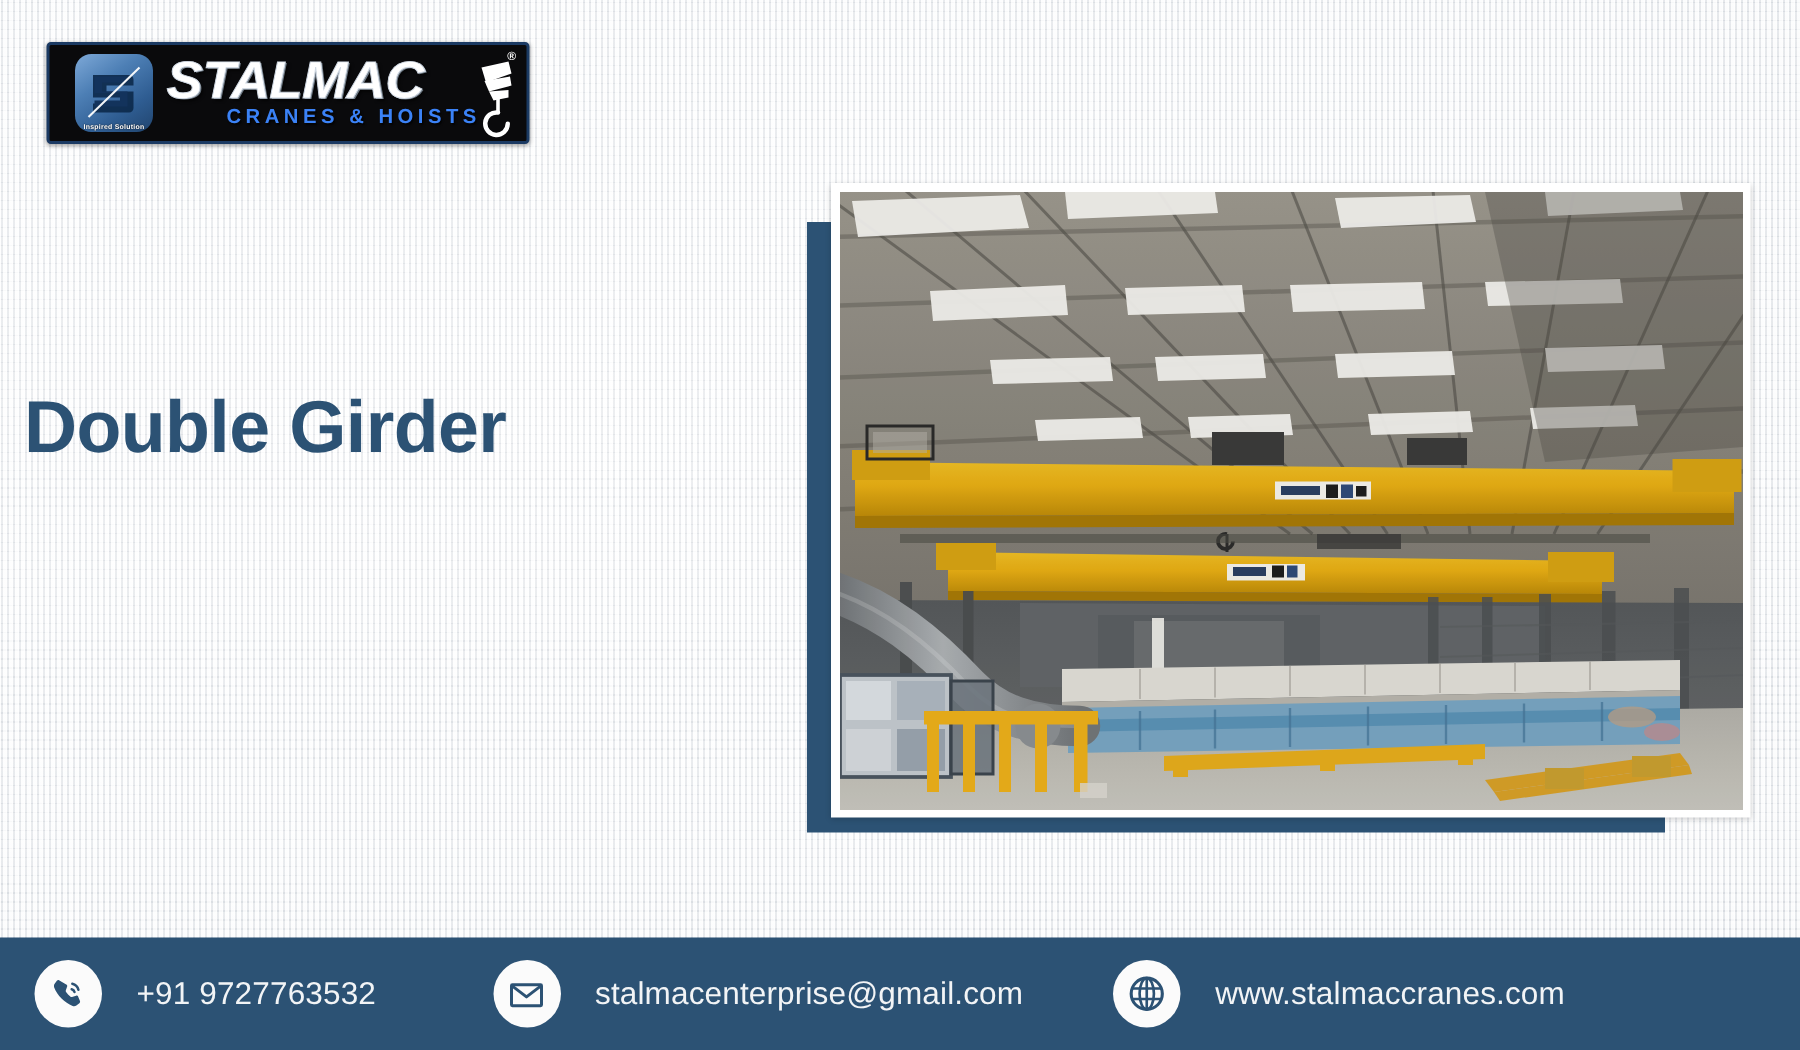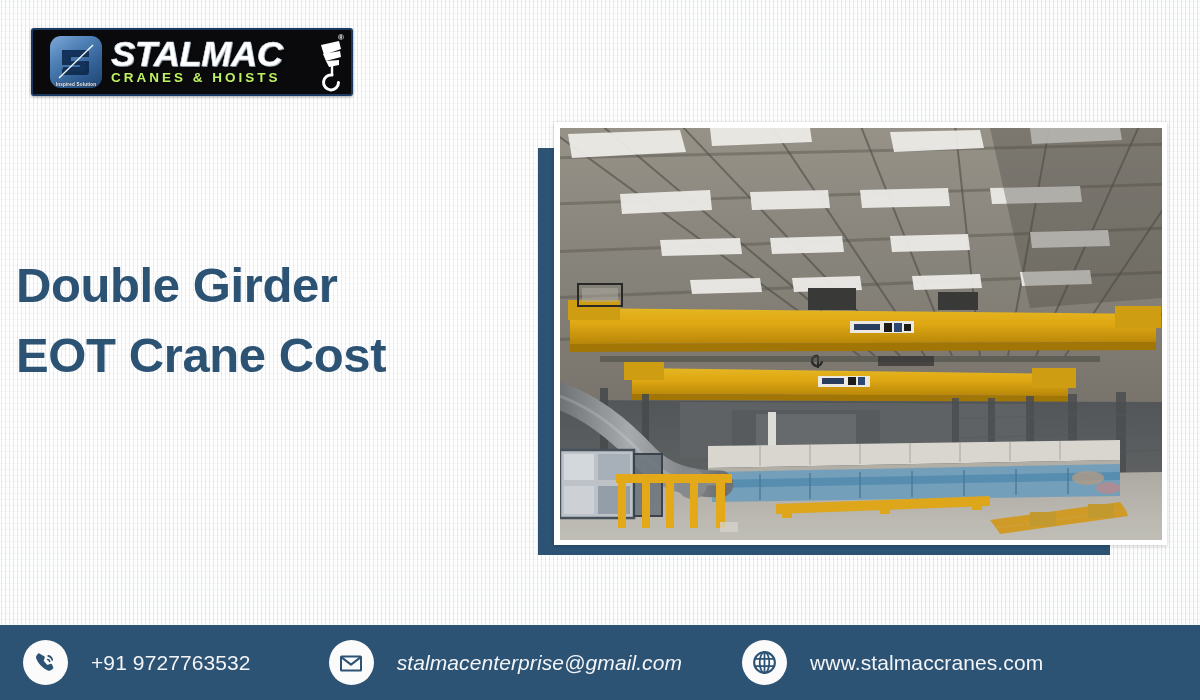--- a/index.html
+++ b/index.html
@@ -60,23 +60,24 @@
     letter-spacing:-0.5px;
     -webkit-text-stroke:0.6px #cfd8e3;
     text-shadow:1px 1px 0 #6d7883, 2px 2px 2px rgba(0,0,0,.6);
     transform:scaleX(1.04); transform-origin:left center;
     margin-top:1px;
   }
   .logo-sub {
     font-family:"Liberation Sans", sans-serif;
     font-weight:700; font-size:13.5px;
     letter-spacing:3.0px;
-    color:#bef264;
+    color:#3b82f6;
     margin-top:-2px;
     text-shadow:1px 1px 1px rgba(0,0,0,.7);
+    margin-left:40px;
   }
   .logo-hook {
     position:absolute; right:-2px; top:4px;
     width:30px; height:56px;
   }
   .logo-reg {
     position:absolute; right:-1px; top:-2px;
     color:#ffffff; font-size:8px; font-weight:700;
   }
 
@@ -119,21 +120,21 @@
   
   .footer {
     position:absolute; left:0; bottom:0;
     width:1200px; height:75px;
     background:#2c5274;
     display:flex; align-items:center;
     z-index:6;
   }
   .f-item { display:flex; align-items:center; }
   .f-item.phone { margin-left:23px;justify-content:center; }
-  .f-item.mail  { margin-left:78px;font-style:italic; }
+  .f-item.mail  { margin-left:78px; }
   .f-item.web   { margin-left:60px; }
   .f-circle {
     width:45px; height:45px; flex:0 0 45px;
     border-radius:50%;
     background:#fbfbfb;
     display:flex; align-items:center; justify-content:center;
   }
   .f-circle svg { display:block; }
   .f-label {
     margin-left:23px;
@@ -170,21 +171,20 @@
         <polygon points="11,22 24,21 24,26 14,28"></polygon>
       </g>
       <path d="M17 27 v9" stroke="#ffffff" stroke-width="2.4" fill="none"></path>
       <path d="M17 36 a7.5 7.5 0 1 0 6.5 7.5" stroke="#ffffff" stroke-width="3" fill="none" stroke-linecap="round"></path>
     </svg>
   </div>
 </div>
 
 <h1 class="headline">
   <span class="l1">Double Girder</span>
-  <span class="l2">EOT Crane Cost</span>
 </h1>
 
 <div class="accent-block"></div>
 <div class="photo-frame">
   <div class="photo">
     <svg viewBox="0 0 602 412" preserveAspectRatio="none" aria-hidden="true">
       <defs>
         <linearGradient id="roofG" x1="0" y1="0" x2="0" y2="1">
           <stop offset="0%" stop-color="#9c988f"></stop>
             <stop offset="100%" stop-color="#6e6a63"></stop>

